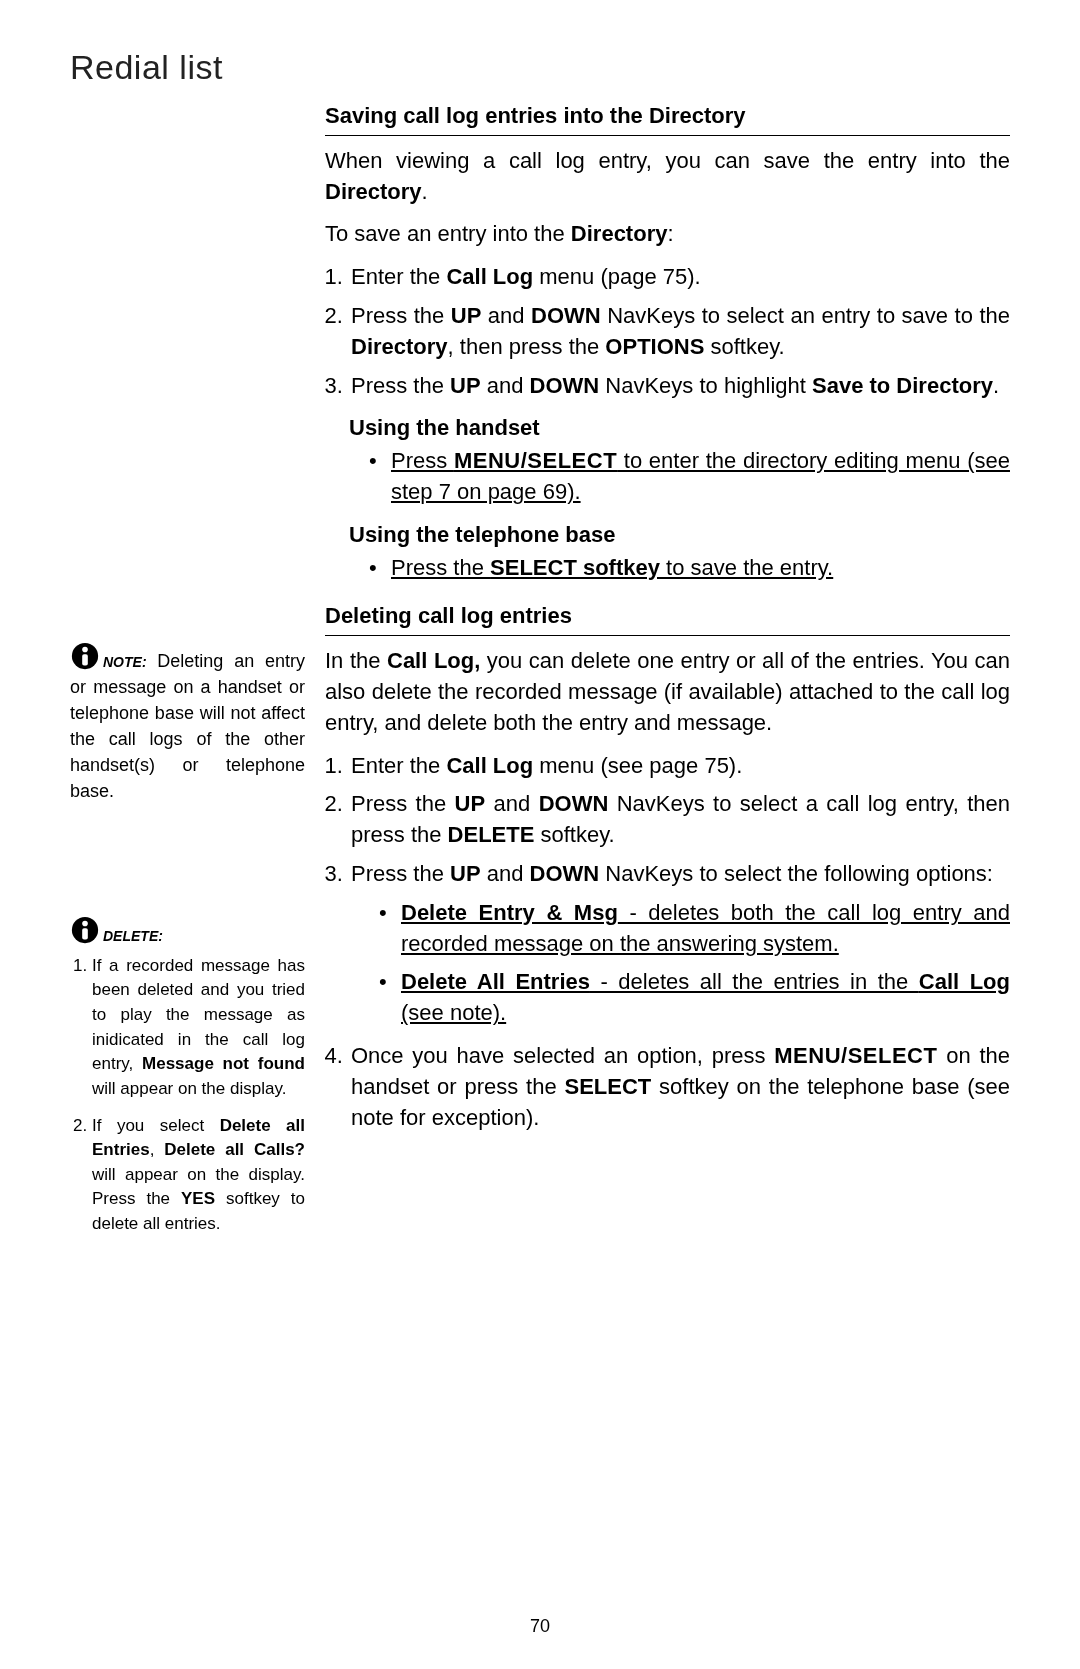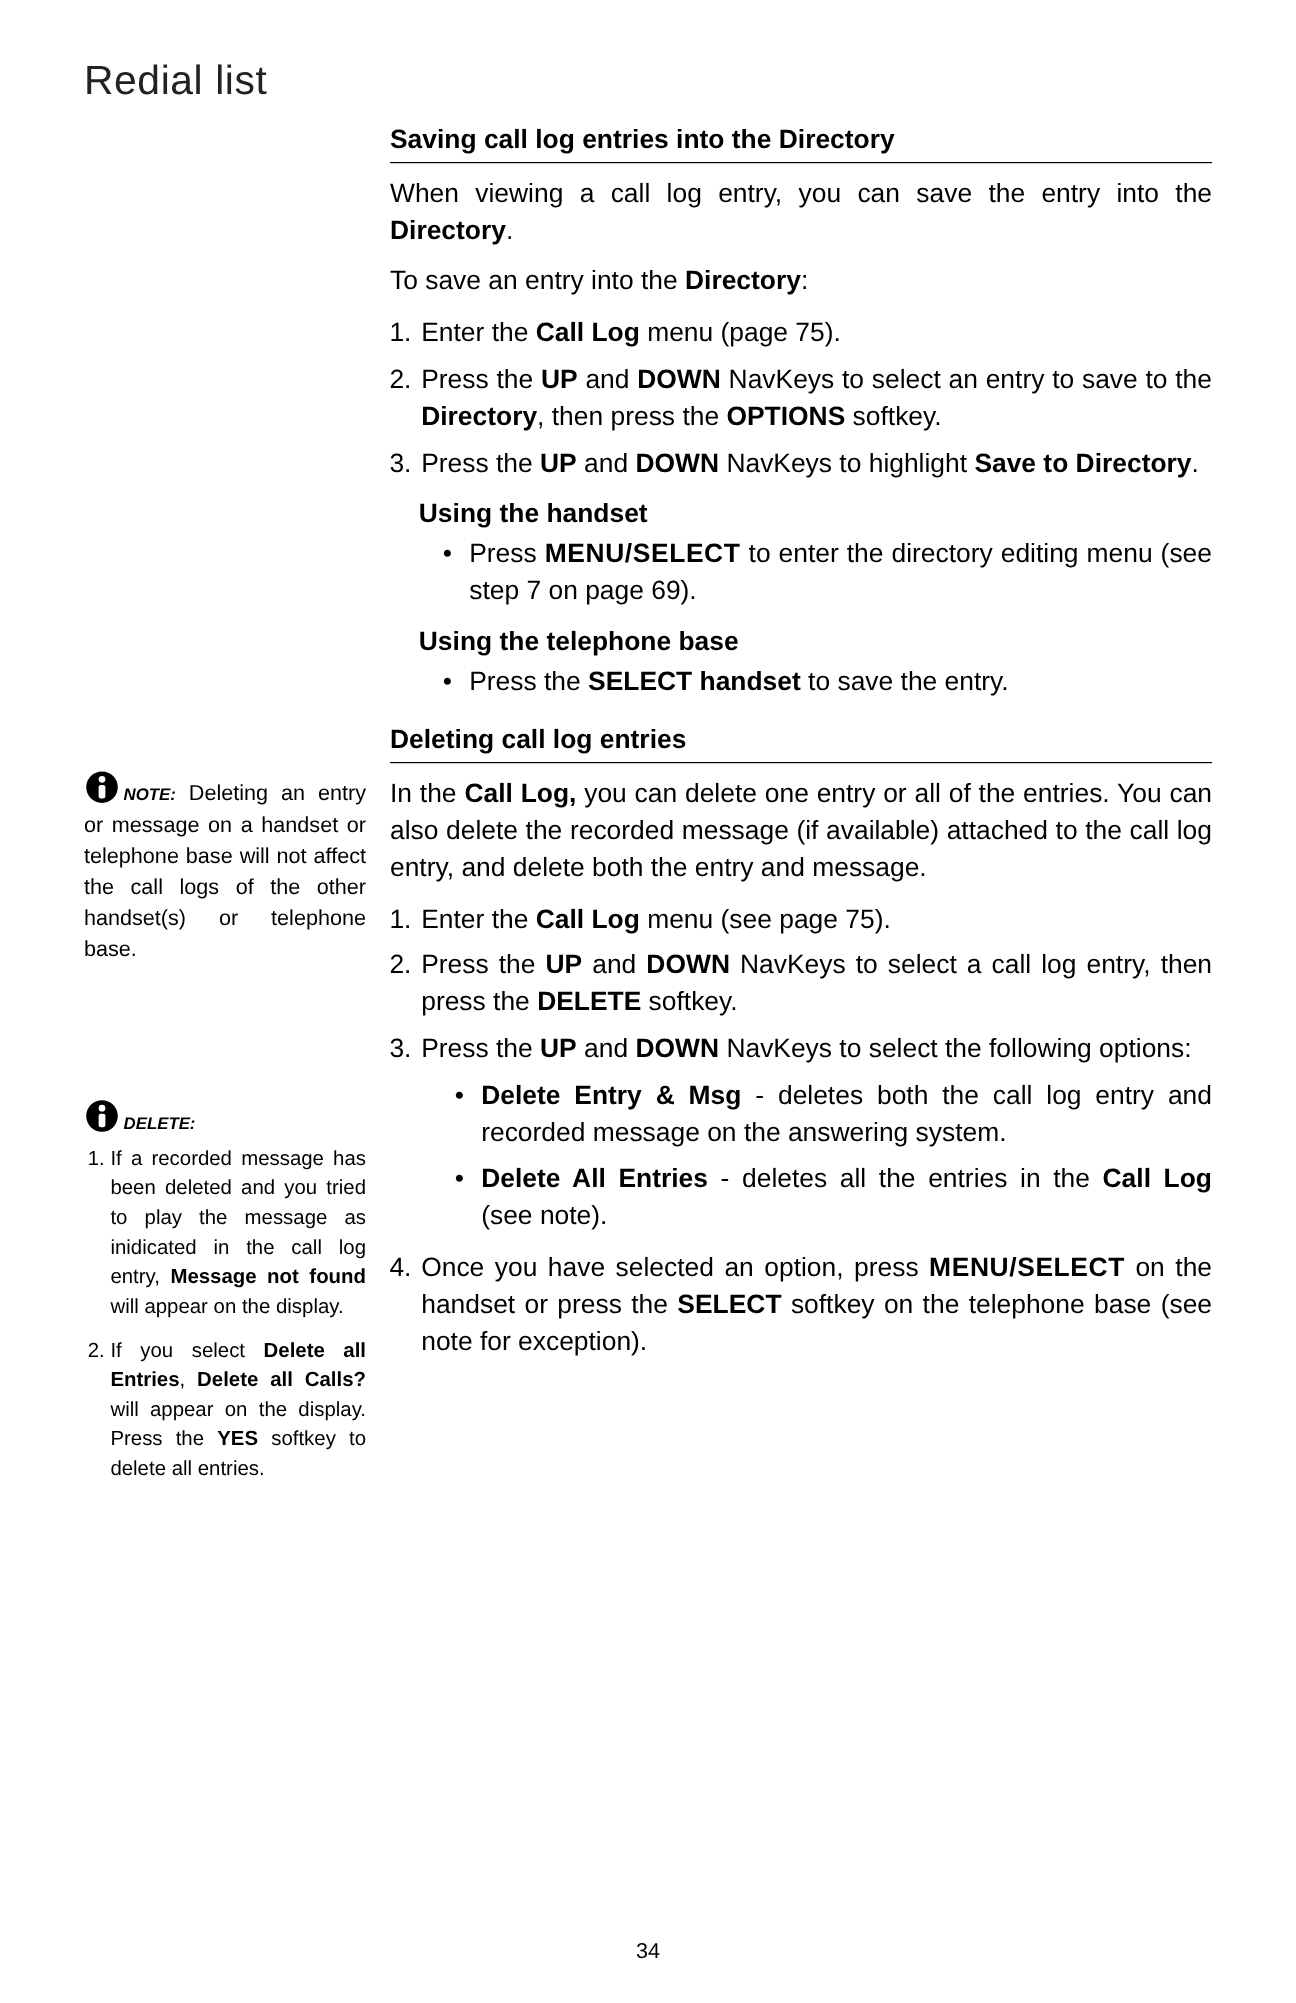--- a/index.html
+++ b/index.html
@@ -69,20 +69,21 @@
     margin: 0 0 12px 0;
     padding-left: 0;
     list-style: none;
   }
   ul.bullets > li {
     position: relative;
     padding-left: 22px;
     margin-left: 28px;
     margin-bottom: 8px;
     text-align: justify;
+    text-decoration: underline;
   }
   ul.bullets > li::before {
     content: "•";
     position: absolute;
     left: 0;
     top: 0;
   }
   ul.bullets.sub > li { margin-left: 44px; }
   .gap-small { height: 6px; }
   .note-block { text-align: justify; }
@@ -178,21 +179,21 @@
         <li><span>Press the </span><b>UP</b><span> and </span><b>DOWN</b><span> NavKeys to highlight </span><b>Save to Directory</b><span>.</span></li>
       </ol>
 
       <div class="subhead">Using the handset</div>
       <ul class="bullets sub">
         <li><span>Press </span><b class="sc">MENU/SELECT</b><span> to enter the directory editing menu (see step 7 on page 69).</span></li>
       </ul>
 
       <div class="subhead">Using the telephone base</div>
       <ul class="bullets sub">
-        <li><span>Press the </span><b>SELECT handset</b><span> to save the entry.</span></li>
+        <li><span>Press the </span><b>SELECT softkey</b><span> to save the entry.</span></li>
       </ul>
 
       <div class="gap-small"></div>
 
       <div class="section-heading">Deleting call log entries</div>
       <div class="intro">
         <span>In the </span><b>Call Log,</b><span> you can delete one entry or all of the entries. You can also delete the recorded message (if available) attached to the call log entry, and delete both the entry and message.</span>
       </div>
       <ol class="steps">
         <li><span>Enter the </span><b>Call Log</b><span> menu (see page 75).</span></li>
@@ -201,14 +202,14 @@
           <ul class="bullets" style="margin-top:8px">
             <li><b>Delete Entry &amp; Msg</b><span> - deletes both the call log entry and recorded message on the answering system.</span></li>
             <li><b>Delete All Entries</b><span> - deletes all the entries in the </span><b>Call Log</b><span> (see note).</span></li>
           </ul>
         </li>
         <li><span>Once you have selected an option, press </span><b class="sc">MENU/SELECT</b><span> on the handset or press the </span><b>SELECT</b><span> softkey on the telephone base (see note for exception).</span></li>
       </ol>
     </div>
   </div>
 
-  <div class="pagenum">34</div>
+  <div class="pagenum">70</div>
 </div>
 
 </body></html>

